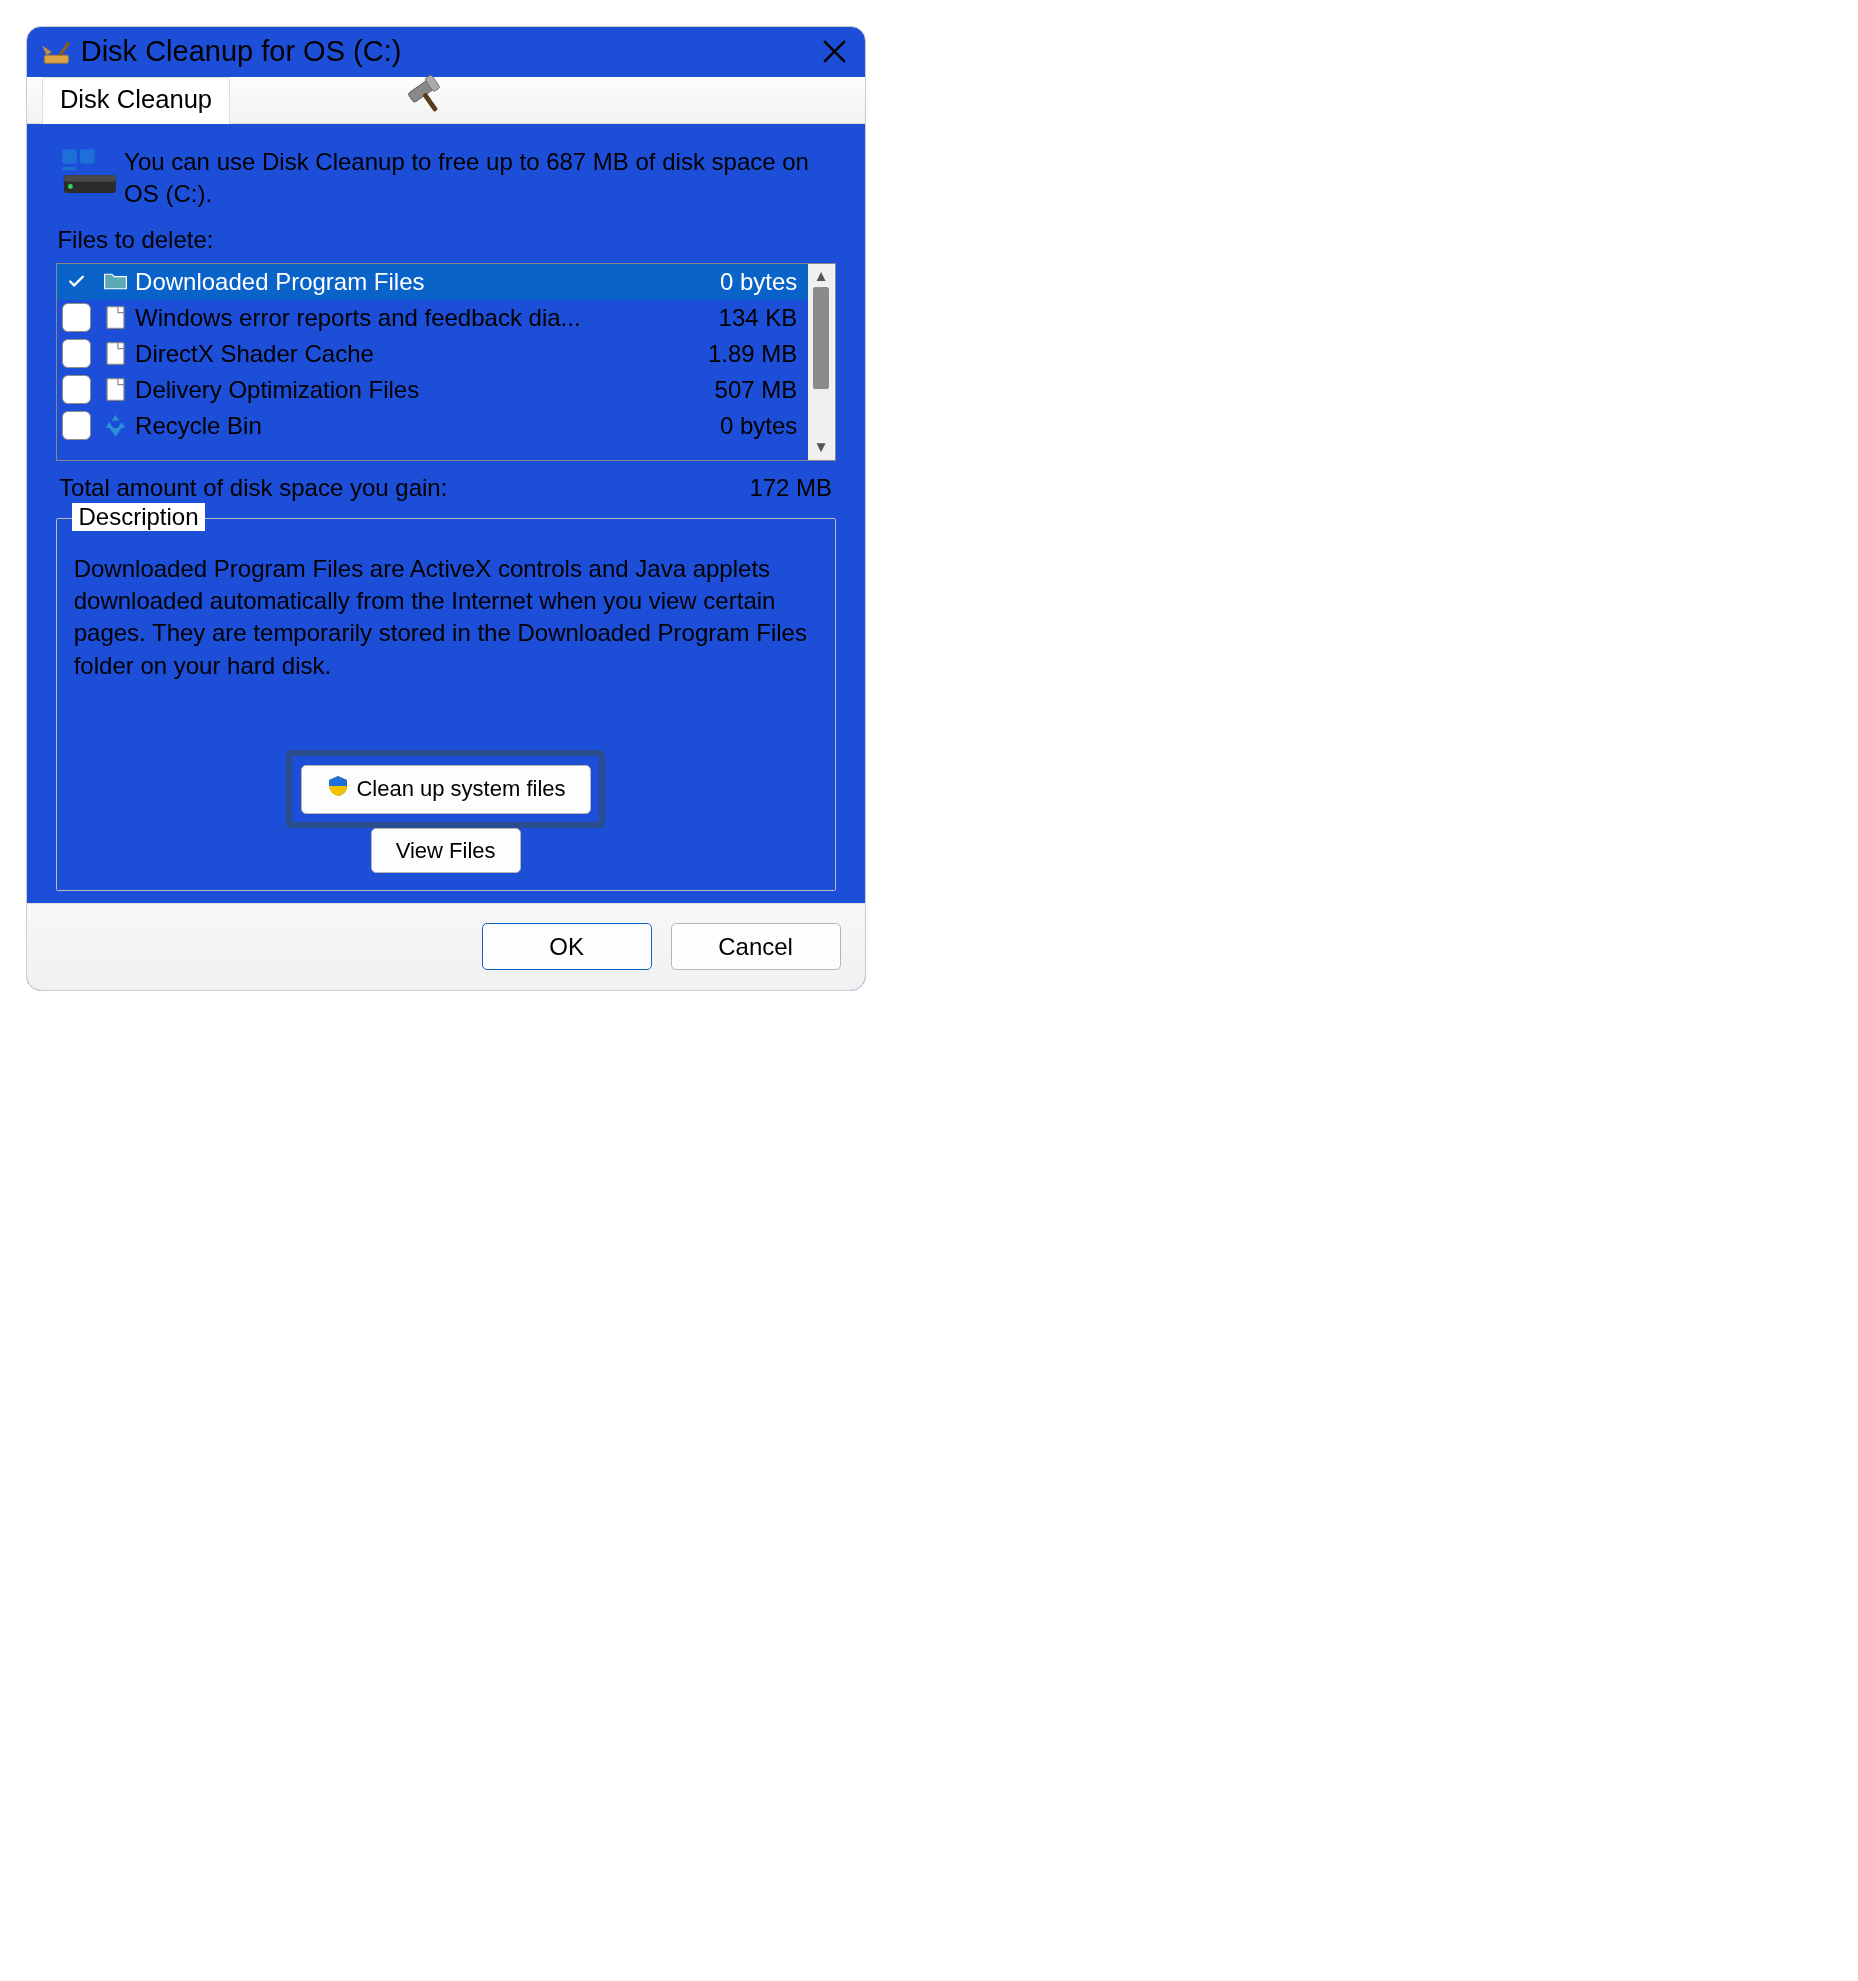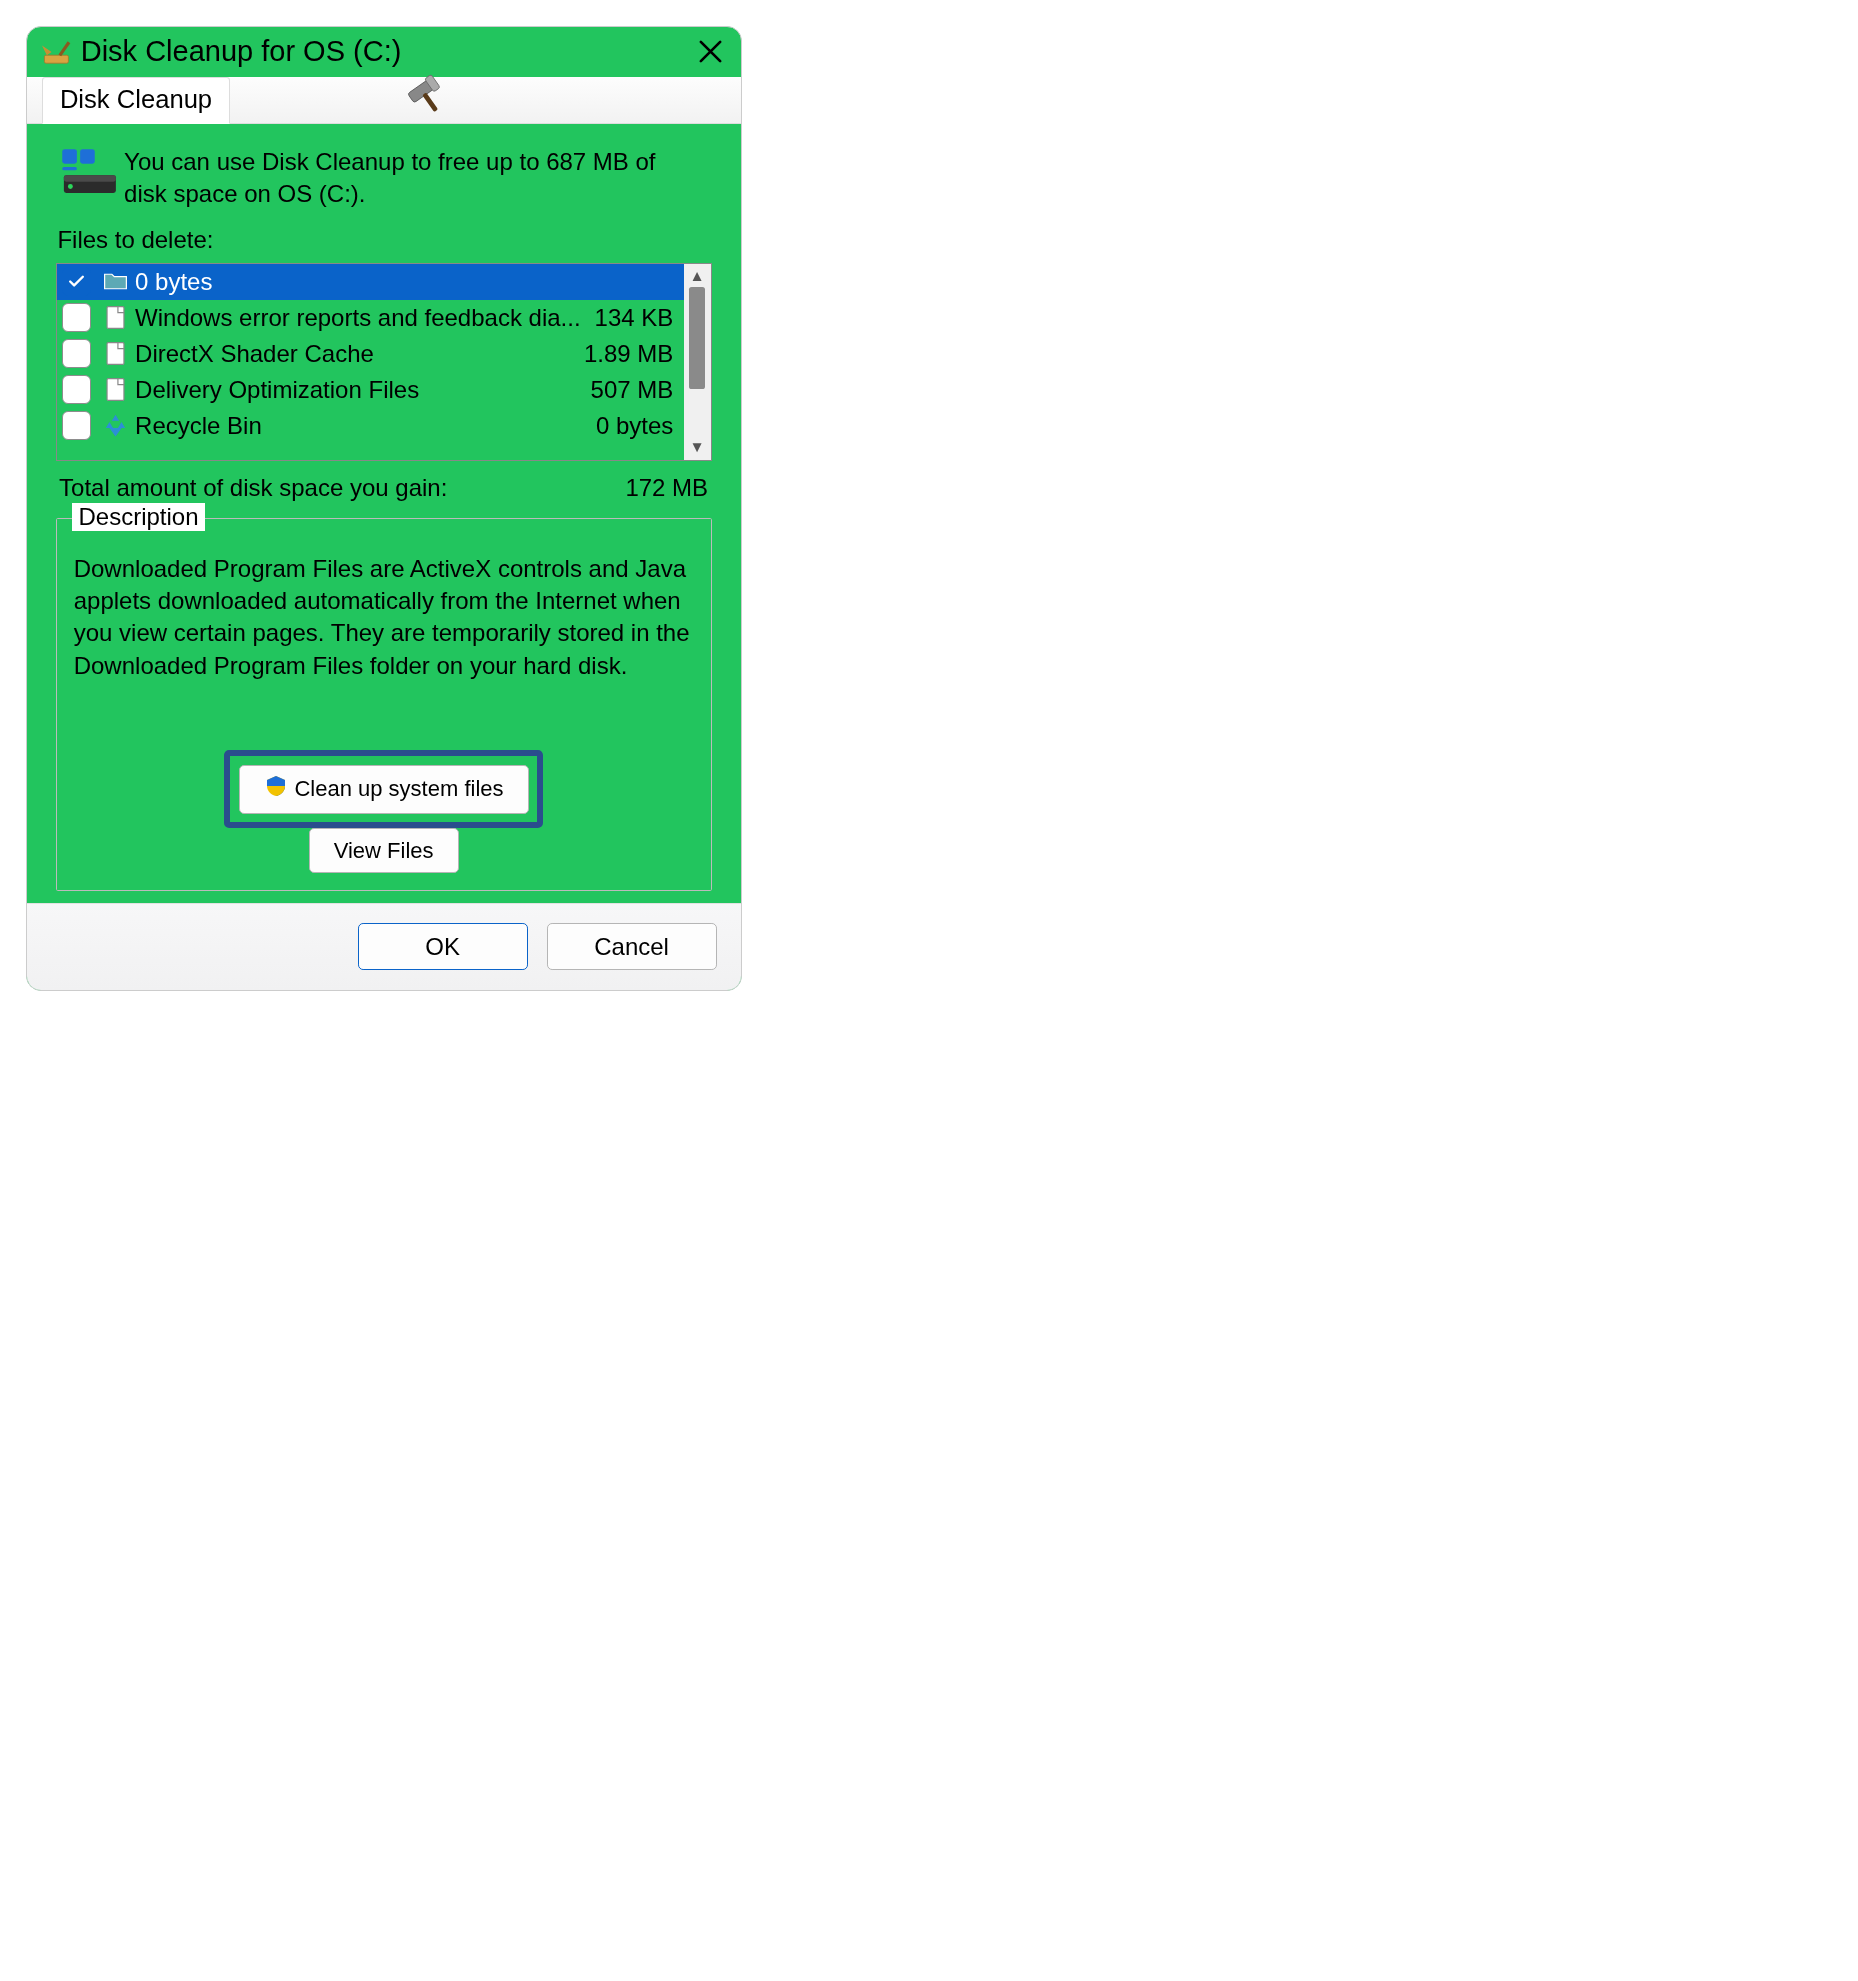--- a/index.html
+++ b/index.html
@@ -5,24 +5,24 @@
   * { box-sizing: border-box; }
   body {
     margin: 0;
     padding: 25.6px;
     font-family: "Segoe UI", Tahoma, Arial, sans-serif;
     background: #ffffff;
     font-size: 25.6px;
     color: #000;
   }
   .window {
-    width: 716px;
+    width: 840px;
     border: 0.9px solid #ccc;
     border-radius: 15px;
-    background: #22c55e;
+    background: #1d4ed8;
     position: relative;
     overflow: hidden;
   }
   .titlebar {
     display: flex;
     align-items: center;
     padding: 8.5px 15.3px 3.4px 15.3px;
     position: relative;
   }
   .titlebar .title-text {
@@ -261,20 +261,21 @@
       <div class="file-list-rows" id="rows">
           <div class="row selected">
             <span class="chk checked">
               <svg viewBox="0 0 24 24">
                 <path d="M4 12l5 5L20 6" fill="none" stroke="#fff" stroke-width="3" stroke-linecap="round" stroke-linejoin="round"></path>
               </svg>
             </span>
             <span class="ficon"><svg viewBox="0 0 24 24">
                 <path d="M3 6h6l2 2h10v10H3z" fill="#5da9b5" stroke="#fff"></path>
               </svg></span>
+            <span class="fname">Downloaded Program Files</span>
             <span class="fsize">0 bytes</span>
           </div>
           <div class="row">
             <span class="chk "></span>
             <span class="ficon"><svg viewBox="0 0 24 24">
                 <rect x="5" y="3" width="14" height="18" rx="1" fill="#fff" stroke="#888"></rect>
                 <path d="M14 3v5h5" fill="none" stroke="#888"></path>
               </svg></span>
             <span class="fname">Windows error reports and feedback dia...</span>
             <span class="fsize">134 KB</span>

